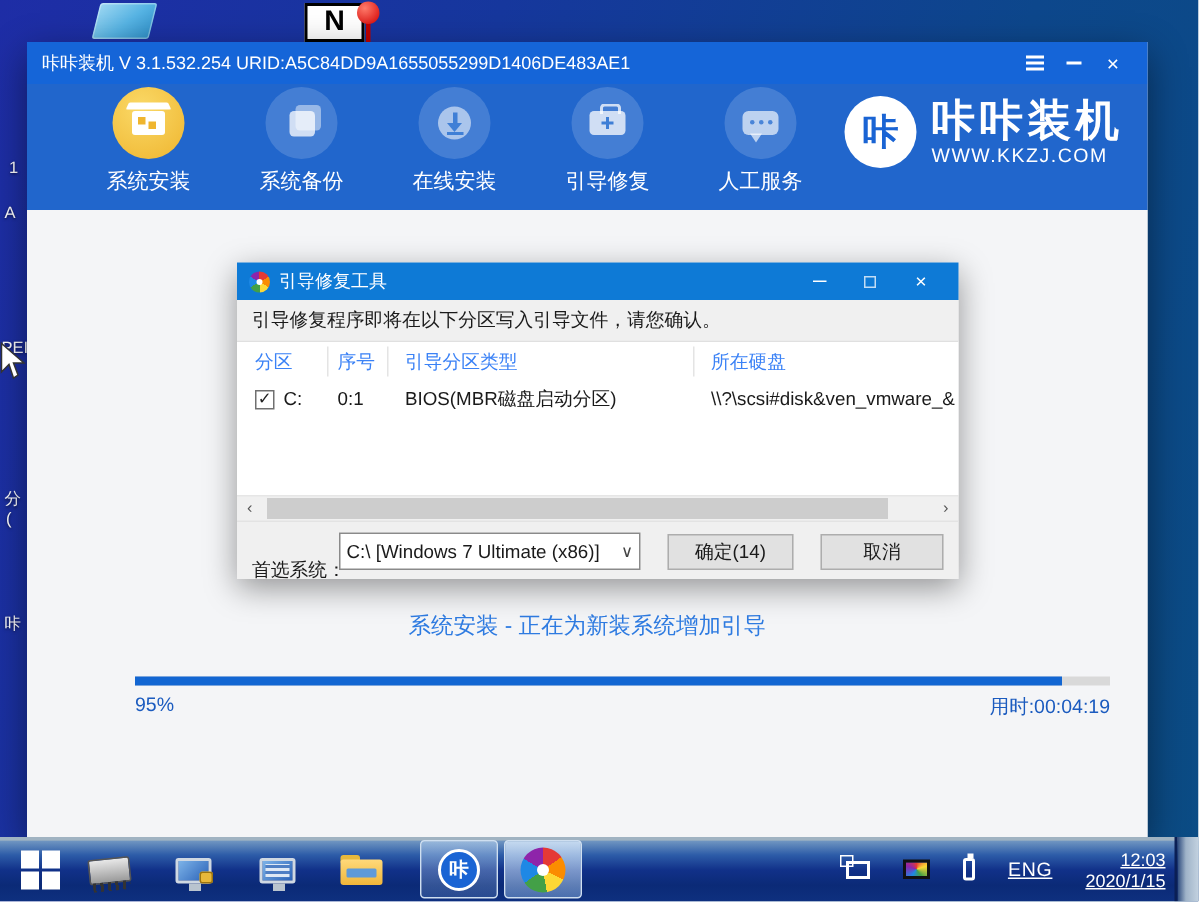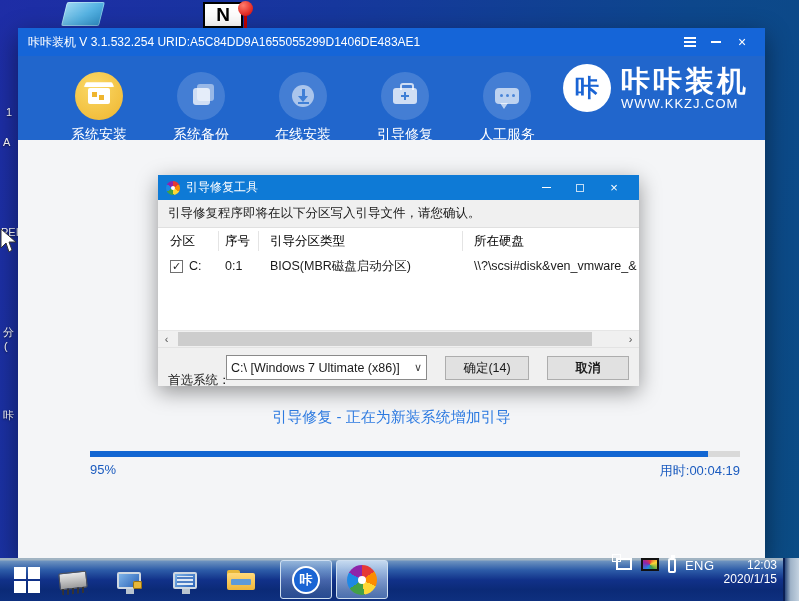--- a/index.html
+++ b/index.html
@@ -28,21 +28,21 @@
   .win-title { height:28px; background:#1565d8; color:#fff; display:flex; align-items:center;
     padding:0 10px; font-size:12px; }
   .win-title .t { flex:1; white-space:nowrap; overflow:hidden; }
   .wbtn { width:26px; height:22px; color:#fff; display:flex; align-items:center; justify-content:center;
     font-size:14px; cursor:default; }
   .wbtn .bar { width:10px; height:2px; background:#fff; }
   .menu-lines { display:flex; flex-direction:column; gap:2px; }
   .menu-lines i { display:block; width:12px; height:2px; background:#fff; }
 
   .toolbar { position:relative; height:84px; background:#2166cc; }
-  .nav { position:absolute; left:30px; top:16px; display:flex; }
+  .nav { position:absolute; left:30px; top:2px; display:flex; }
   .nav-item { width:102px; display:flex; flex-direction:column; align-items:center; cursor:pointer; }
   .nav-circle { width:48px; height:48px; border-radius:50%; background:rgba(255,255,255,.16);
     position:relative; display:flex; align-items:center; justify-content:center; }
   .nav-item.active .nav-circle { background:radial-gradient(circle at 40% 30%,#fad967,#efb52f); }
   .nav-label { margin-top:6px; color:#fff; font-size:14px; white-space:nowrap; }
 
   
   .g-box { position:relative; width:22px; height:16px; background:#fff; border-radius:2px; }
   .g-box:before { content:""; position:absolute; left:-3px; top:-6px; width:28px; height:5px;
     background:#fff; border-radius:1px; transform:perspective(10px) rotateX(18deg); }
@@ -96,40 +96,40 @@
     border-radius:50%; background:#fff; }
   .dlg-title .t { flex:1; }
   .dbtn { width:34px; height:25px; display:flex; align-items:center; justify-content:center;
     color:#fff; font-size:13px; }
   .dbtn .bar { width:9px; height:1px; background:#fff; }
   .dbtn .boxg { width:8px; height:8px; border:1px solid rgba(255,255,255,.75); }
   .dlg-msg { height:27px; background:#f0f0f0; display:flex; align-items:center; padding:0 10px;
     font-size:12.5px; color:#1a1a1a; }
   .dlg-table { position:relative; height:103px; background:#fff; border-top:1px solid #e0e0e0;
     font-size:12.5px; color:#1a1a1a; overflow:hidden; }
-  .th { position:absolute; top:0; height:26px; line-height:26px; color:#000000; }
+  .th { position:absolute; top:0; height:26px; line-height:26px; color:#3b82f6; }
   .vline { position:absolute; top:3px; height:20px; width:1px; background:#e4e4e4; }
   .trow { position:absolute; top:26px; height:24px; line-height:24px; display:flex; align-items:center; }
   .cb { width:13px; height:13px; border:1px solid #707070; background:#fff; display:inline-flex;
     align-items:center; justify-content:center; font-size:11px; color:#222; margin-right:6px; }
   .cell { position:absolute; top:26px; height:24px; line-height:24px; white-space:nowrap; }
   .hscroll { height:17px; background:#f0f0f0; position:relative; border-top:1px solid #e6e6e6; }
   .harrow { position:absolute; top:0; width:17px; height:16px; color:#555; font-size:11px;
     display:flex; align-items:center; justify-content:center; }
   .hthumb { position:absolute; left:20px; top:1px; width:414px; height:14px; background:#cdcdcd; }
   .dlg-bottom { flex:1; background:#f0f0f0; border-top:1px solid #e3e3e3; position:relative; }
   .pref-label { position:absolute; left:10px; top:11px; font-size:12.5px; color:#1a1a1a;margin-top:13px; }
   .select { position:absolute; left:68px; top:7px; width:201px; height:25px; background:#fff;
     border:1px solid #8a8a8a; font-size:12.5px; color:#1a1a1a; display:flex; align-items:center;
     padding:0 4px; }
   .select .val { flex:1; white-space:nowrap; overflow:hidden; }
   .select .chev { color:#444; font-size:11px; margin-left:2px; }
   .btn { position:absolute; top:8px; height:24px; background:#e1e1e1; border:1px solid #adadad;
     font-size:12.5px; color:#1a1a1a; display:flex; align-items:center; justify-content:center; }
-  .btn.ok { left:287px; width:84px; } .btn.cancel { left:389px; width:82px;font-weight:bold; }
+  .btn.ok { left:287px; width:84px; } .btn.cancel { left:389px; width:82px; }
 
   
   .taskbar { position:absolute; left:0; bottom:0; width:799px; height:43px; z-index:70;
     background:linear-gradient(180deg,#a0b3c2 0,#a0b3c2 2px,#6d93c0 3px,#2d5ca8 12px,#113189 22px,#0b2a77 32px,#0e307f 43px); }
   .tb-item { position:absolute; top:6px; width:34px; height:32px; display:flex; align-items:center;
     justify-content:center; }
   .startflag { display:grid; grid-template-columns:12px 12px; grid-template-rows:12px 12px; gap:2px; }
   .startflag i { background:#fff; display:block; }
   .chip { width:28px; height:17px; background:linear-gradient(180deg,#e8e8e8,#9a9a9a); border:1px solid #555;
     border-radius:2px; position:relative; transform:rotate(-6deg); }
@@ -149,21 +149,21 @@
   .folder .slot { position:absolute; left:4px; top:9px; width:20px; height:6px; background:#5f9ad8; border-radius:1px; }
   .tb-btn { position:absolute; top:2px; width:52px; height:39px; border:1px solid #cfdff0; border-radius:3px;
     background:linear-gradient(180deg,rgba(200,225,250,.45),rgba(120,160,210,.25)); display:flex;
     align-items:center; justify-content:center; }
   .tb-btn.bright { background:linear-gradient(180deg,rgba(225,240,255,.75),rgba(150,190,235,.45)); }
   .kaka-circ { width:28px; height:28px; border-radius:50%; background:#1a64d4; border:2px solid #fff;
     color:#fff; font-size:13px; font-weight:bold; display:flex; align-items:center; justify-content:center; }
   .pin-big { width:30px; height:30px; border-radius:50%;
     background:conic-gradient(#e53935 0 55deg,#fb8c00 55deg 115deg,#fdd835 115deg 170deg,#43a047 170deg 235deg,#1e88e5 235deg 300deg,#8e24aa 300deg 360deg); position:relative; }
   .pin-big:after { content:""; position:absolute; left:11px; top:11px; width:8px; height:8px; border-radius:50%; background:#fff; }
-  .tray { position:absolute; right:22px; top:0; height:43px; display:flex; align-items:flex-start; gap:9px; color:#fff; }
+  .tray { position:absolute; right:22px; top:0; height:43px; display:flex; align-items:center; gap:22px; color:#fff;text-decoration:underline; }
   .net { width:16px; height:12px; border:2px solid #fff; position:relative; }
   .net:after { content:""; position:absolute; left:-6px; top:-6px; width:7px; height:6px; border:1px solid #fff; background:transparent; }
   .cscreen { width:18px; height:13px; border:2px solid #111; background:conic-gradient(#e53935,#fdd835,#43a047,#1e88e5,#8e24aa,#e53935); }
   .usb { width:8px; height:15px; border:2px solid #fff; border-radius:2px; position:relative; }
   .usb:after { content:""; position:absolute; left:1px; top:-5px; width:4px; height:3px; background:#fff; }
   .lang { font-size:13px; letter-spacing:.5px; }
   .clock { text-align:right; font-size:12px; line-height:14px; }
   .showdesk { position:absolute; right:0; top:0; width:16px; height:43px;
     background:linear-gradient(90deg,#2c4a7d,#9fb3c8 40%,#c3d2e0); border-left:2px solid #0a1f55; }
 </style>
@@ -261,21 +261,21 @@
       <div class="logo">
         <div class="logo-badge">咔</div>
         <div class="logo-text">
           <div class="big">咔咔装机</div>
           <div class="url">WWW.KKZJ.COM</div>
         </div>
       </div>
     </div>
 
     <div class="content">
-      <div class="status-text">引导修复 - 正在为新装系统增加引导</div>
+      <div class="status-text">系统安装 - 正在为新装系统增加引导</div>
       <div class="pbar">
         <div class="pbar-fill" style="width: 95%;"></div>
       </div>
       <div class="pmeta">
         <span>95%</span>
         <span>用时:00:04:19</span>
       </div>
     </div>
   </div>
 

